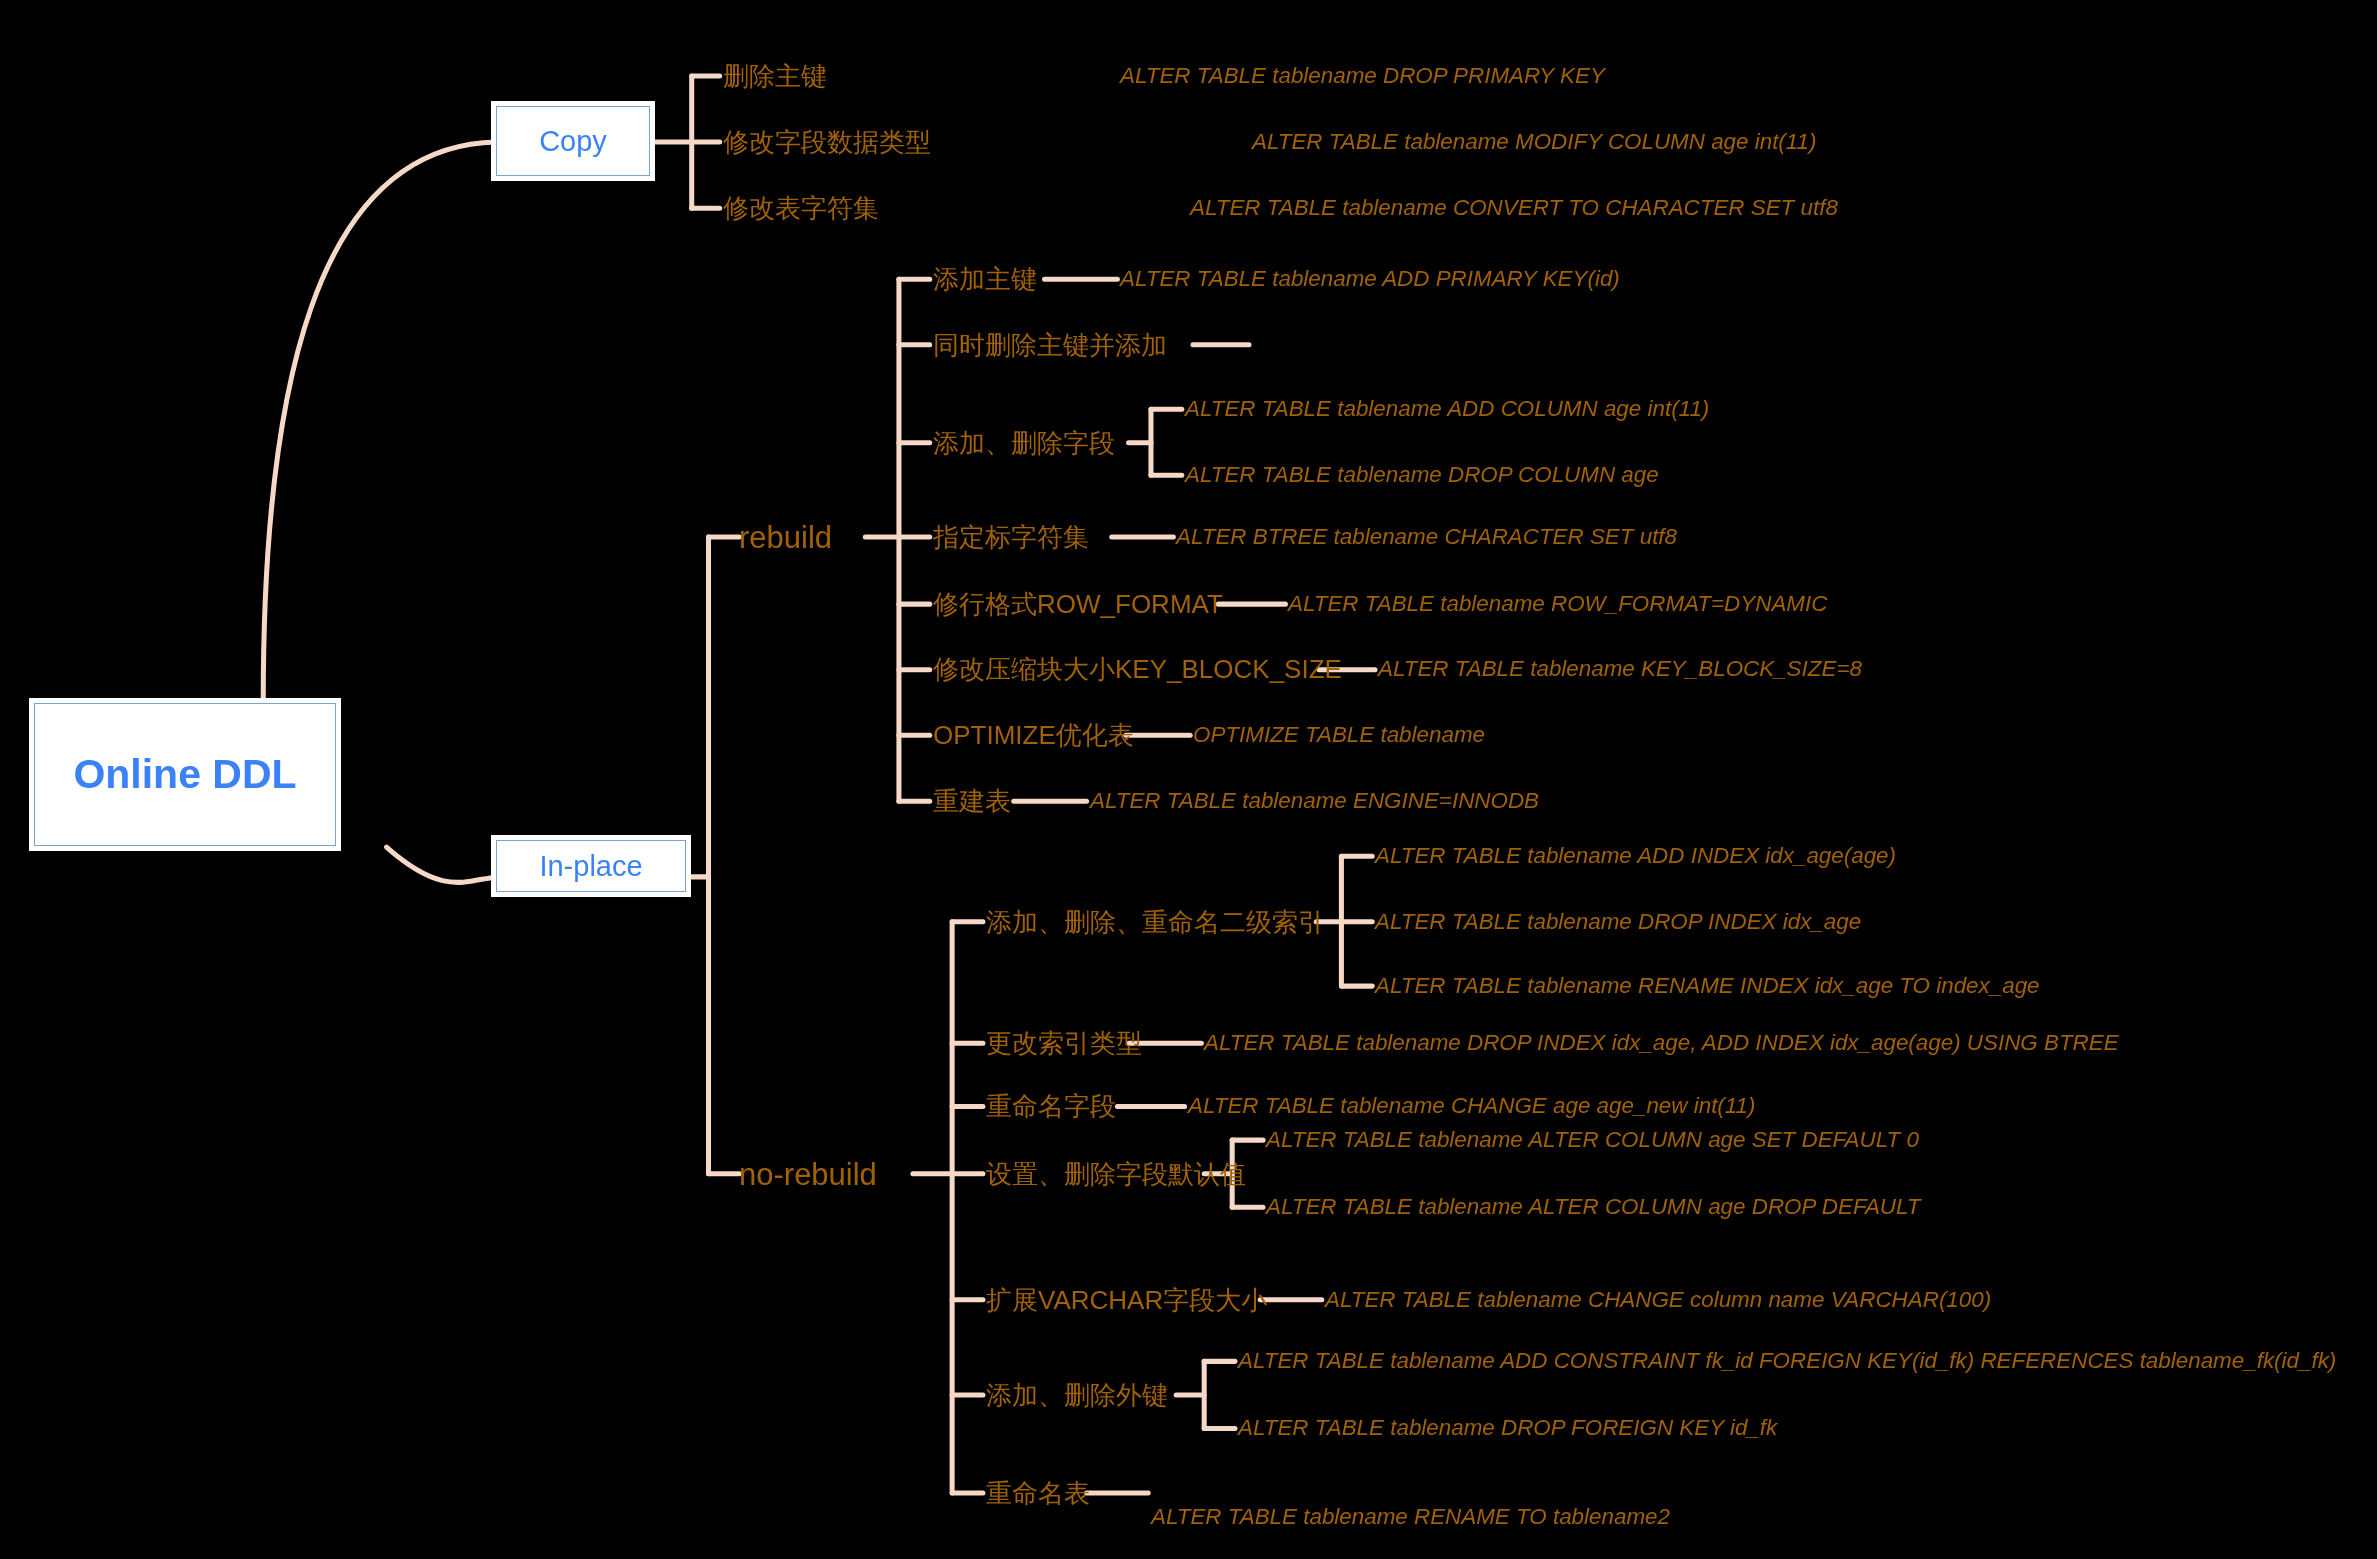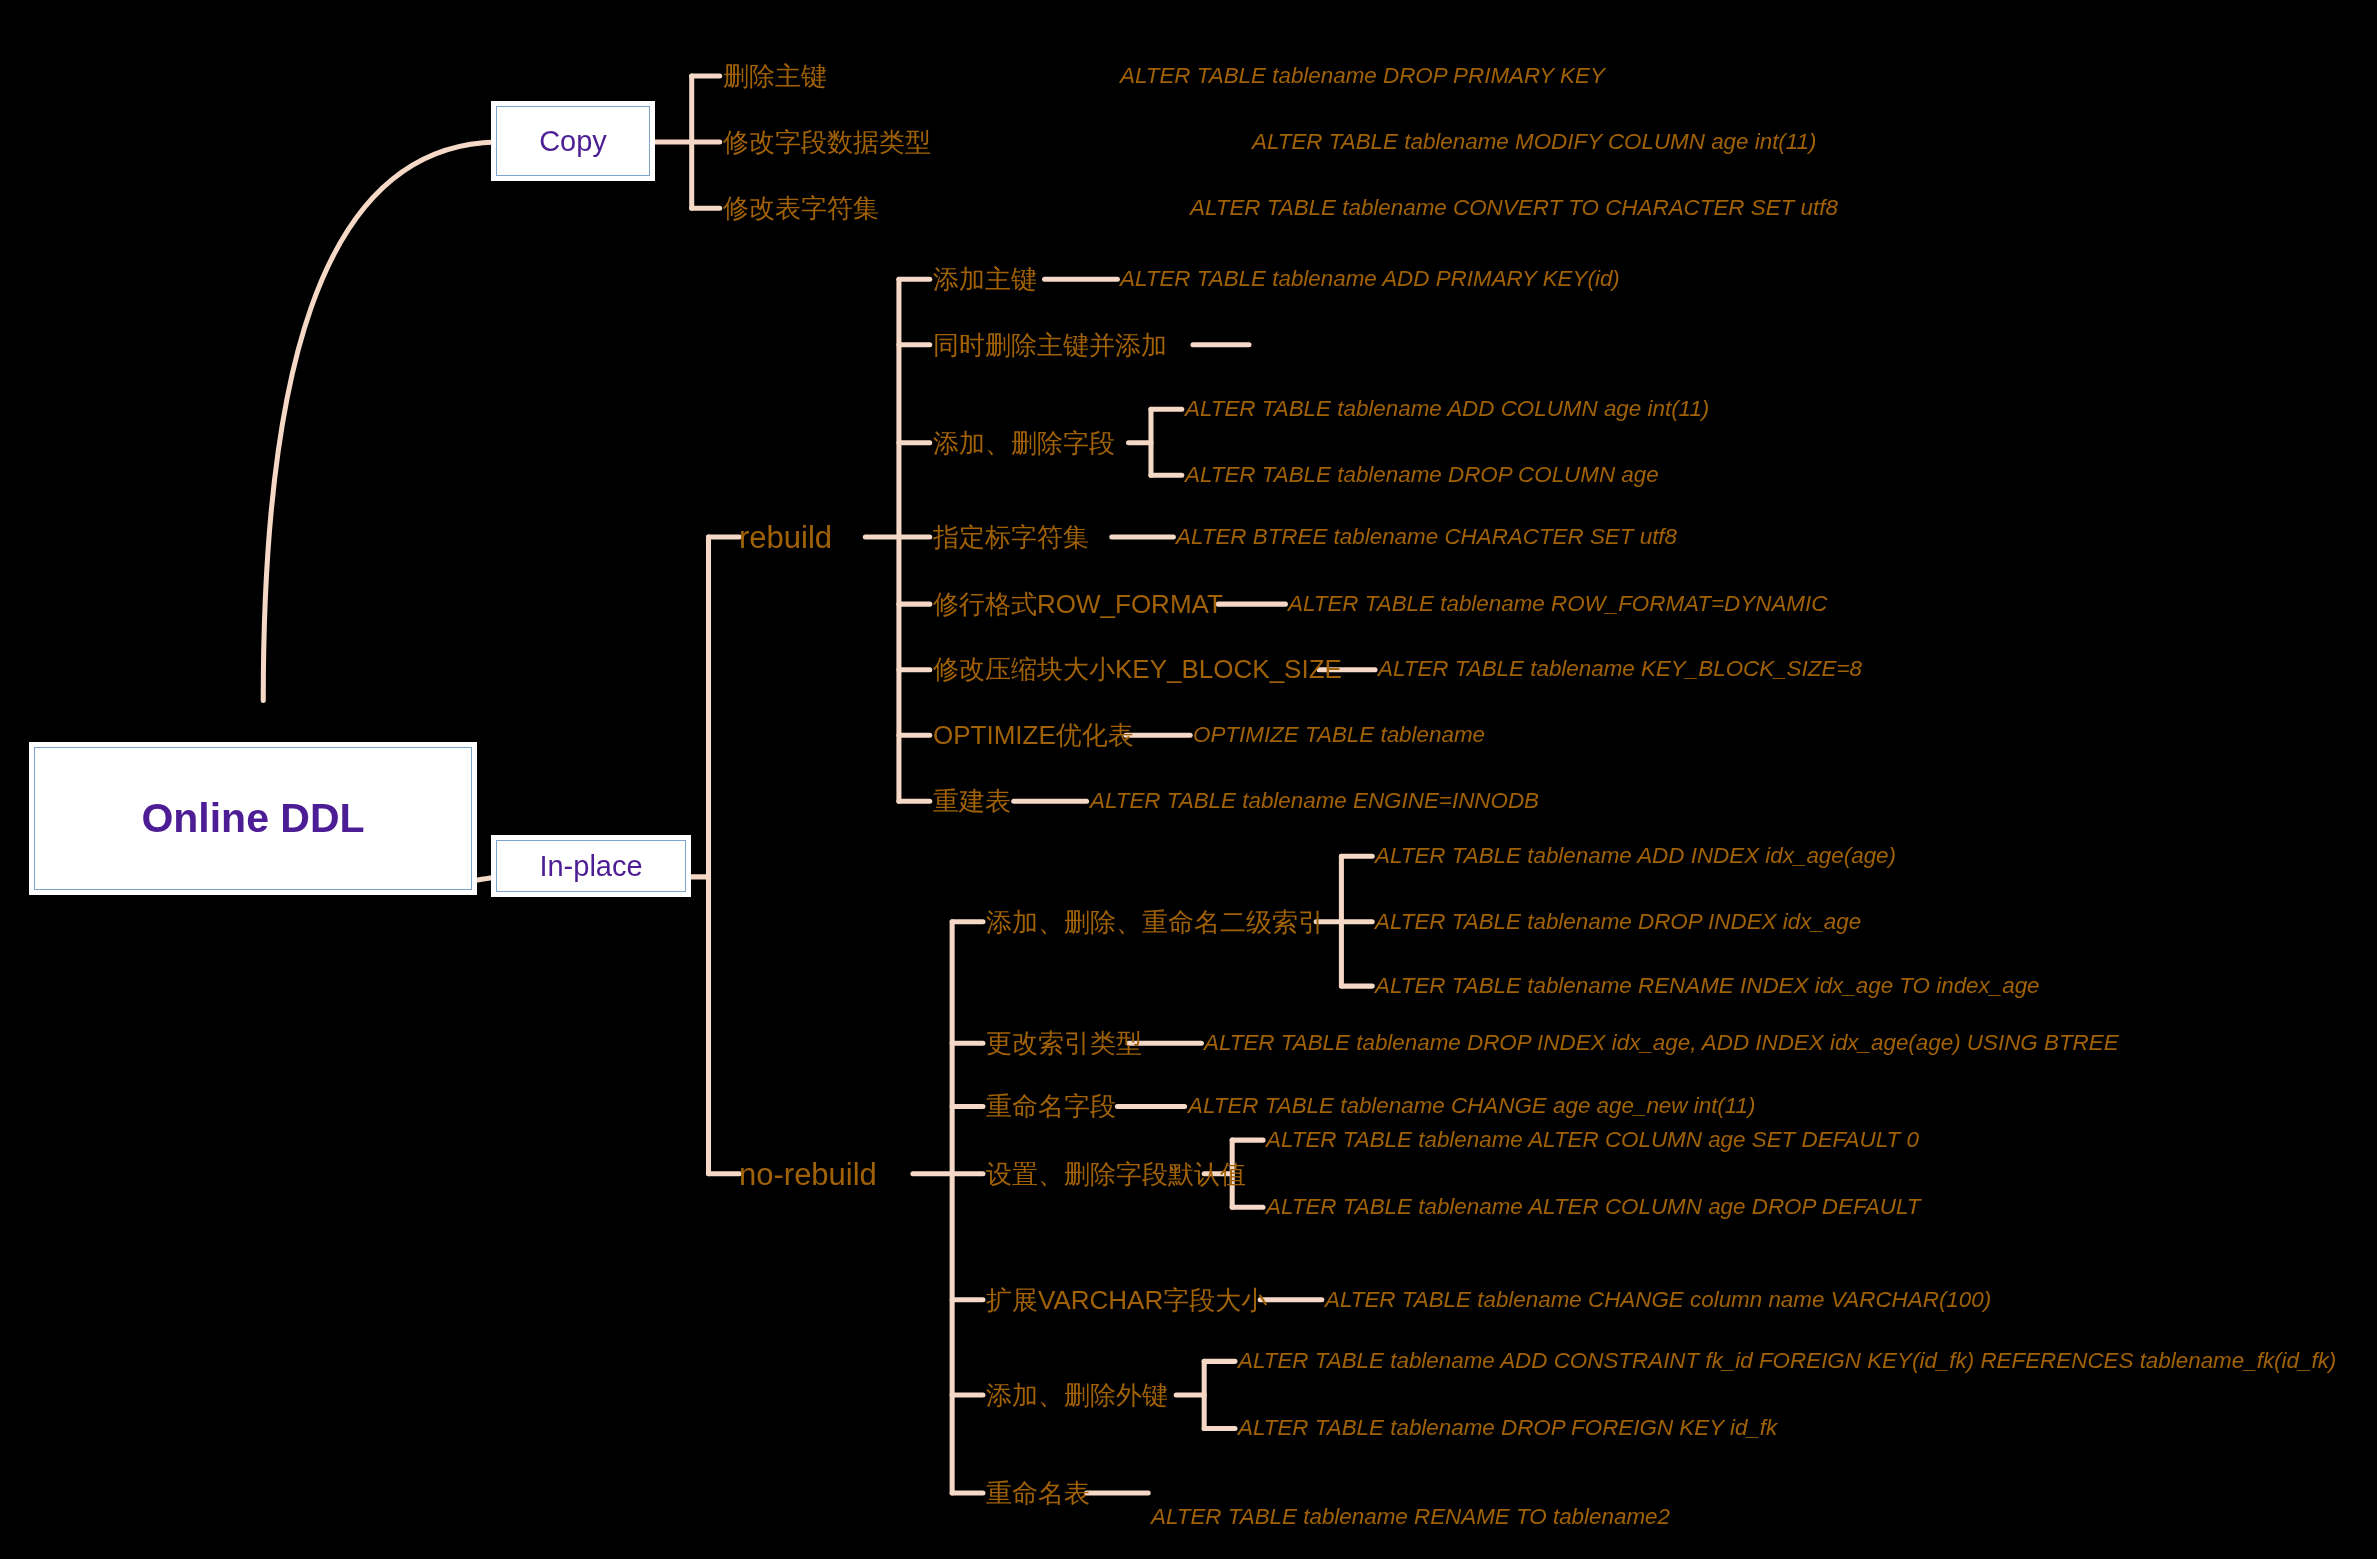--- a/index.html
+++ b/index.html
@@ -10,23 +10,23 @@
   #canvas{position:absolute;inset:0;width:2377px;height:1560px;}
   svg#wires{position:absolute;left:0;top:0;width:2377px;height:1560px;}
 
   
   .nodebox{
     position:absolute;box-sizing:border-box;
     background:#ffffff;
     border:1.7px solid #7ea4ce;
     box-shadow:0 0 0 5px #ffffff;
     display:flex;align-items:center;justify-content:center;
-    color:#4c1d95;font-weight:bold;white-space:nowrap;
+    color:#3b82f6;font-weight:bold;white-space:nowrap;
   }
-  #root-node{left:34px;top:703px;width:438px;height:143px;font-size:41px;margin-top:44px;}
+  #root-node{left:34px;top:703px;width:302px;height:143px;font-size:41px;}
   #copy-node{left:496px;top:106px;width:154px;height:70px;font-size:29px;font-weight:normal;}
   #inplace-node{left:496px;top:840px;width:190px;height:52px;font-size:29px;font-weight:normal;}
 
   
   .lbl{
     position:absolute;white-space:nowrap;color:#a16207;
     line-height:1;transform:translateY(-50%);
   }
   .lbl.l2{font-size:31px;}      
   .lbl.cn{font-size:26px;}      

